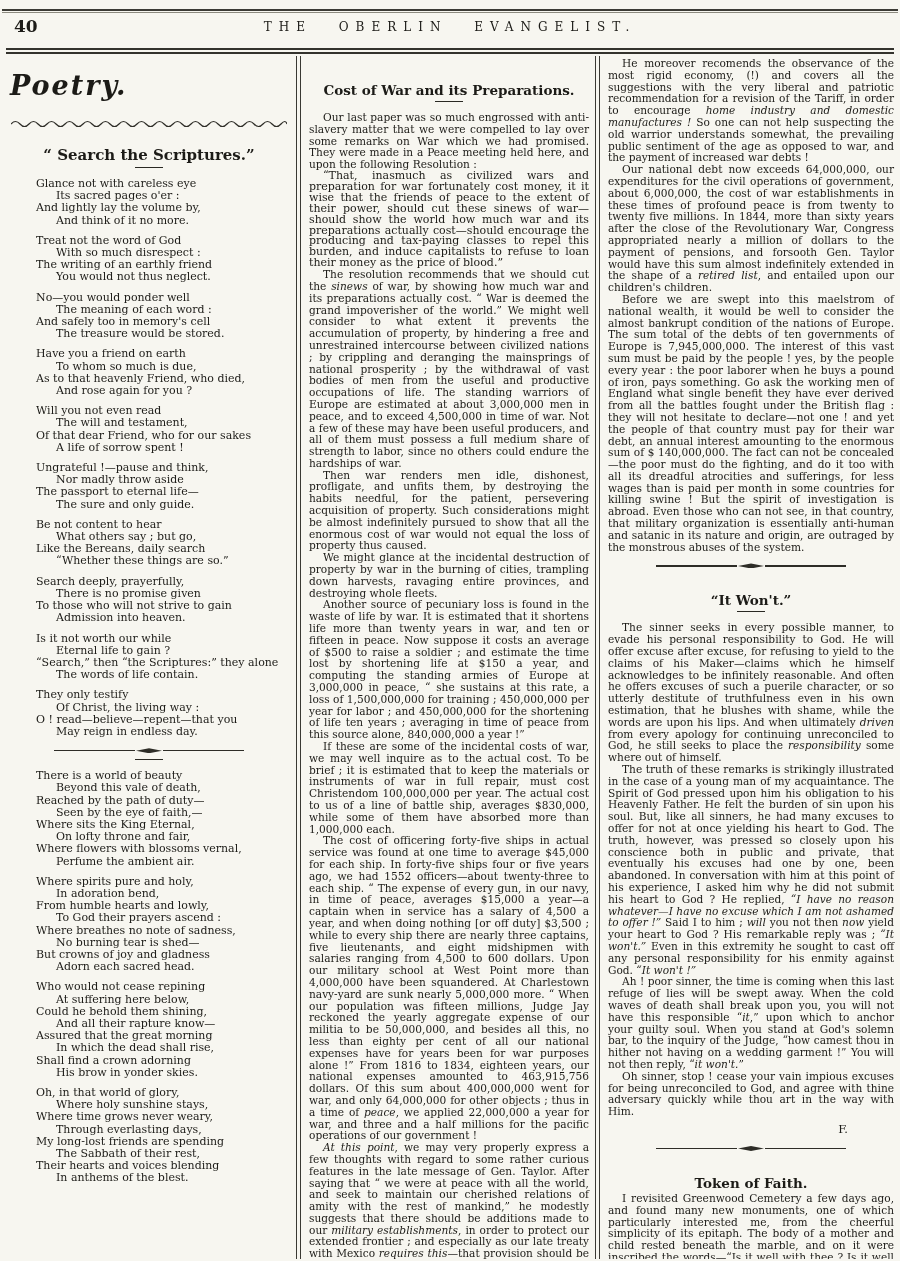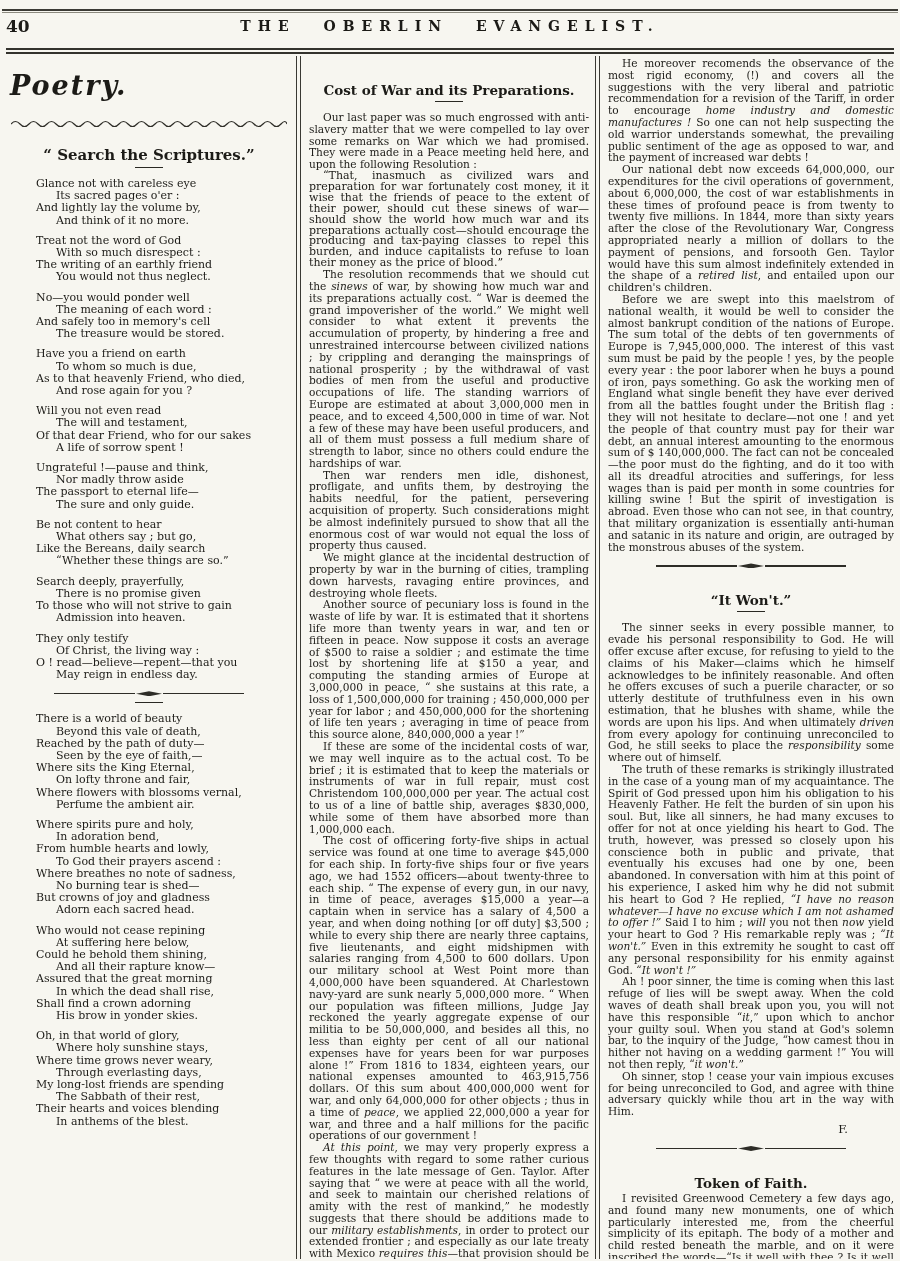--- a/index.html
+++ b/index.html
@@ -8,22 +8,22 @@
     background:#f7f6f0;
     color:#1c1b17;
     font-family:"DejaVu Serif","Liberation Serif",serif;
   }
   .page { position:relative; width:900px; height:1261px; padding:0 4px; }
 
   
   .top-rule { position:absolute; top:9px; left:2px; right:2px; height:4px;
               border-top:2px solid #3c3b35; border-bottom:1px solid #8d8b80; }
   .masthead-row { position:relative; height:46px; padding-top:16px; text-align:center; }
-  .page-number { position:absolute; left:2px; top:16px; font-weight:bold; font-size:17px; }
-  .masthead-title { display:inline-block; font-size:14px; font-weight:bold;
+  .page-number { position:absolute; left:10px; top:16px; font-weight:bold; font-size:17px; }
+  .masthead-title { display:inline-block; font-size:12px; font-weight:normal;
                     letter-spacing:7px; word-spacing:16px; }
   .header-rule { height:6px; margin:2px 2px 0 2px;
                  border-top:2px solid #34332d; border-bottom:2px solid #34332d; }
 
   
   .columns { display:flex; align-items:stretch; height:1205px; padding-top:2px; }
   .col { overflow:hidden; height:100%; }
   .col1 { width:292px; padding:2px 8px 0 6px; }
   .col2 { width:294px; padding:2px 6px 0 8px; }
   .col3 { width:296px; padding:2px 2px 0 8px; }
@@ -119,20 +119,26 @@
               <div>Be not content to hear</div>
               <div>What others say ; but go,</div>
               <div>Like the Bereans, daily search</div>
               <div>“Whether these things are so.”</div>
             </div>
             <div class="stanza">
               <div>Search deeply, prayerfully,</div>
               <div>There is no promise given</div>
               <div>To those who will not strive to gain</div>
               <div>Admission into heaven.</div>
+            </div>
+            <div class="stanza">
+              <div>Is it not worth our while</div>
+              <div>Eternal life to gain ?</div>
+              <div>“Search,” then “the Scriptures:” they alone</div>
+              <div>The words of life contain.</div>
             </div>
             <div class="stanza">
               <div>They only testify</div>
               <div>Of Christ, the living way :</div>
               <div>O ! read—believe—repent—that you</div>
               <div>May reign in endless day.</div>
             </div>
           </div>
       </article>
 

